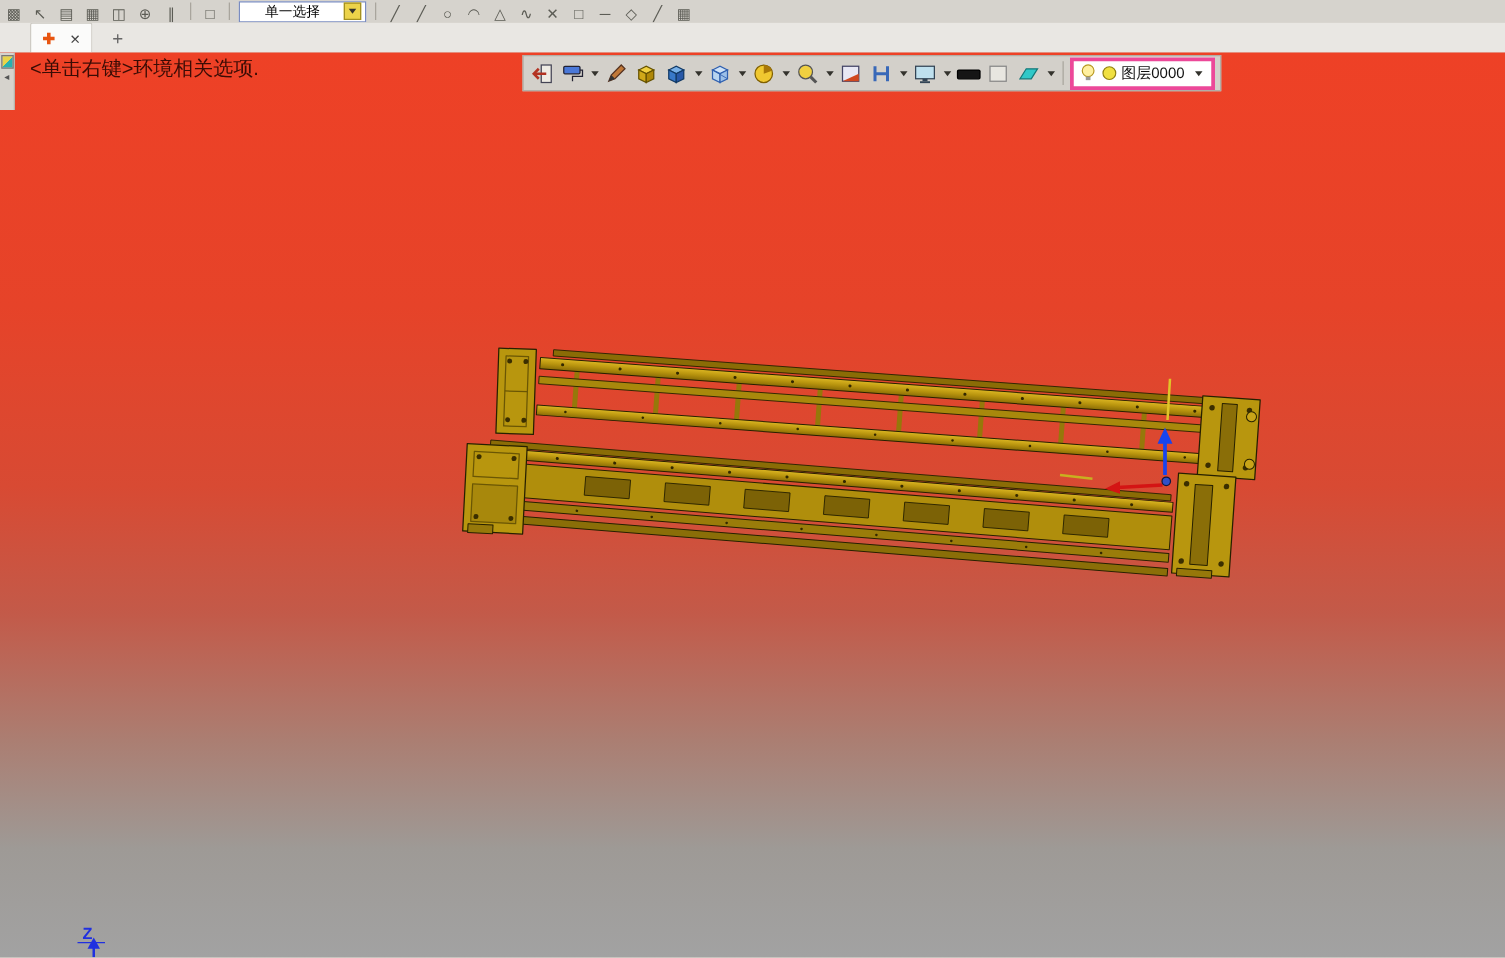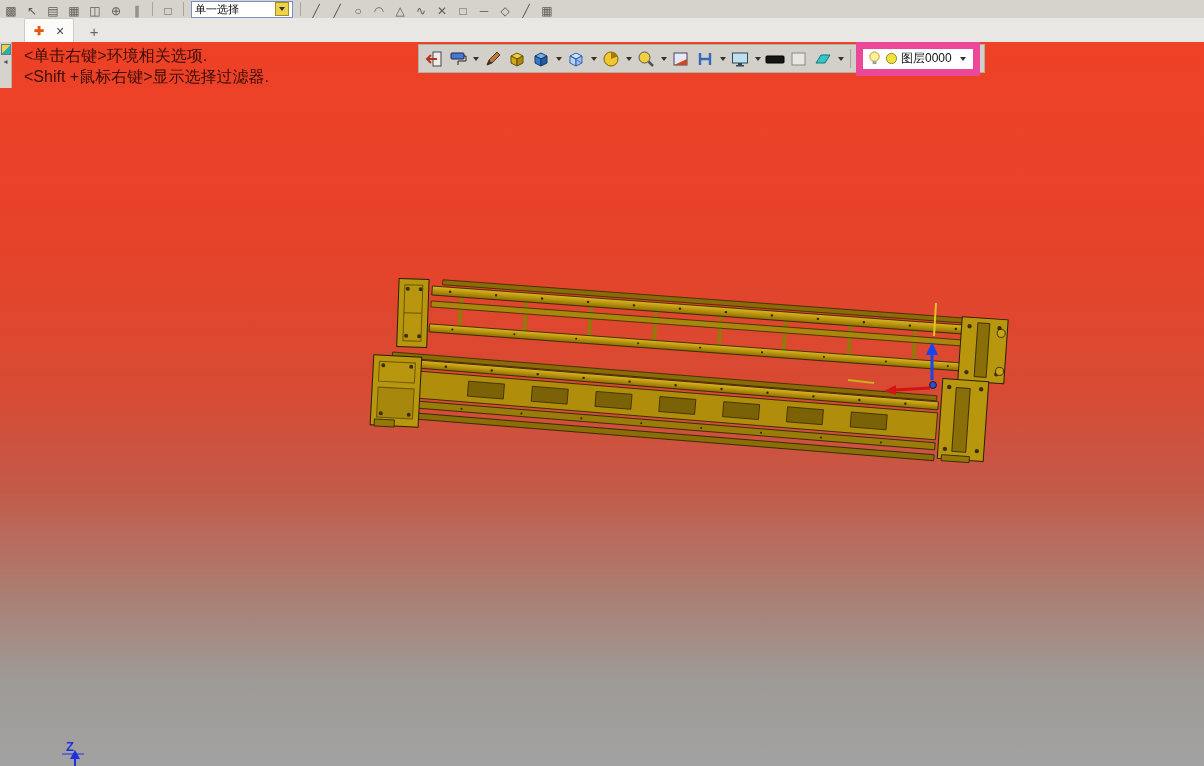--- a/index.html
+++ b/index.html
@@ -3,21 +3,21 @@
 <meta charset="utf-8">
 <style>
   html,body{margin:0;padding:0;}
   body{width:1204px;height:766px;overflow:hidden;font-family:"Liberation Sans",sans-serif;background:#d4d0c8;}
   .app{position:relative;width:1204px;height:766px;}
 
   
   .top-toolbar{position:absolute;top:0;left:0;right:0;height:18px;background:#d6d3cd;border-bottom:1px solid #b9b5ad;display:flex;align-items:center;gap:5px;padding:0 3px;overflow:hidden;}
   .tt-ico{width:16px;height:16px;display:flex;align-items:flex-end;justify-content:center;font-size:12px;color:#5c5c55;line-height:12px;cursor:default;}
   .sep{width:1px;height:14px;background:#a9a59d;margin:0 2px;}
-  .tt-combo{height:15px;width:94px;background:#ffffff;border:1px solid #7a8cc0;display:flex;align-items:center;font-size:11px;padding:0 3px;gap:2px;}
+  .tt-combo{height:15px;width:94px;background:#ffffff;border:1px solid #7a8cc0;display:flex;align-items:center;font-size:11px;padding:0 3px;gap:2px;text-align:center;}
   .tt-combo .val{flex:1;white-space:nowrap;overflow:hidden;}
   .tt-combo-btn{width:12px;height:12px;background:#ecd34a;border:1px solid #a49020;display:flex;align-items:center;justify-content:center;}
   .dda{width:0;height:0;border-left:3.5px solid transparent;border-right:3.5px solid transparent;border-top:4px solid #33322c;}
 
   
   .tab-bar{position:absolute;top:18px;left:0;right:0;height:24px;background:#e9e7e3;border-bottom:1px solid #cecbc4;display:flex;align-items:flex-end;padding-left:24px;}
   .tab{height:23px;background:#fbfbfa;border:1px solid #cecbc4;border-bottom:none;border-radius:2px 2px 0 0;display:flex;align-items:center;gap:6px;padding:0 9px;font-size:12px;color:#222;}
   .tab-docico{color:#e85510;font-weight:bold;font-size:12px;}
   .tab-close{color:#444;font-size:14px;margin-left:6px;cursor:default;}
   .new-tab{width:24px;height:22px;display:flex;align-items:center;justify-content:center;font-size:15px;color:#666;margin-left:8px;}
@@ -28,21 +28,21 @@
   .hints{position:absolute;top:3px;left:24px;font-size:16px;line-height:21px;color:#3a0c05;z-index:4;}
   .left-strip{position:absolute;left:0;top:0;width:11px;height:44px;background:#d6d3cd;border-right:1px solid #b9b5ad;z-index:4;display:flex;flex-direction:column;align-items:center;gap:3px;padding-top:2px;}
   .ls-ico1{width:8px;height:9px;background:linear-gradient(135deg,#e8d44a 50%,#2ab0b0 50%);border:1px solid #777;}
   .ls-ico2{font-size:8px;color:#555;line-height:8px;}
 
   
   .float-toolbar{position:absolute;left:418px;top:2px;height:27px;background:#d3d0ca;border:1px solid #b2aea6;display:flex;align-items:center;padding:0 4px;gap:2px;z-index:5;}
   .fi{width:22px;height:23px;display:flex;align-items:center;justify-content:center;cursor:default;}
   .dd{width:9px;height:23px;display:flex;align-items:center;justify-content:center;}
   .ft-sep{width:1px;height:19px;background:#a9a59d;margin:0 3px;}
-  .layer-combo{height:20px;background:#ffffff;border:7px solid #ec4899;display:flex;align-items:center;gap:3px;padding:0 3px 0 4px;font-size:12px;color:#111;}
+  .layer-combo{height:20px;background:#ffffff;border:3px solid #ec4899;display:flex;align-items:center;gap:3px;padding:0 3px 0 4px;font-size:12px;color:#111;}
   .layer-combo .lc-val{min-width:52px;}
   .lc-btn{width:14px;height:16px;display:flex;align-items:center;justify-content:center;}
 
   text{font-family:"Liberation Sans",sans-serif;}
 </style>
 </head>
 <body>
 
 <div class="app">
 
@@ -88,21 +88,20 @@
 
   <div class="viewport">
 
     <div class="left-strip">
       <span class="ls-ico1"></span>
       <span class="ls-ico2">◂</span>
     </div>
 
     <div class="hints">
       <div>&lt;单击右键&gt;环境相关选项.</div>
-      <div>&lt;Shift +鼠标右键&gt;显示选择过滤器.</div>
     </div>
 
     <div class="float-toolbar">
       <span class="fi">
         <svg width="20" height="20" viewBox="0 0 20 20">
             <rect x="9" y="3" width="8" height="14" fill="#efece4" stroke="#445"></rect>
             <path d="M13 10 H4" stroke="#b33322" stroke-width="2" fill="none"></path>
             <path d="M7 6 L3 10 L7 14" fill="none" stroke="#b33322" stroke-width="2"></path>
           </svg>
       </span>

